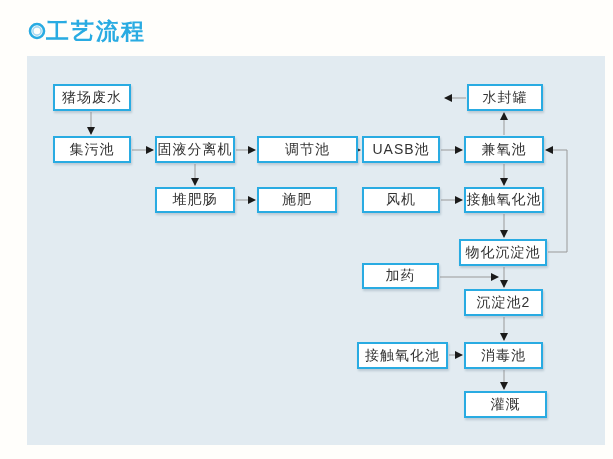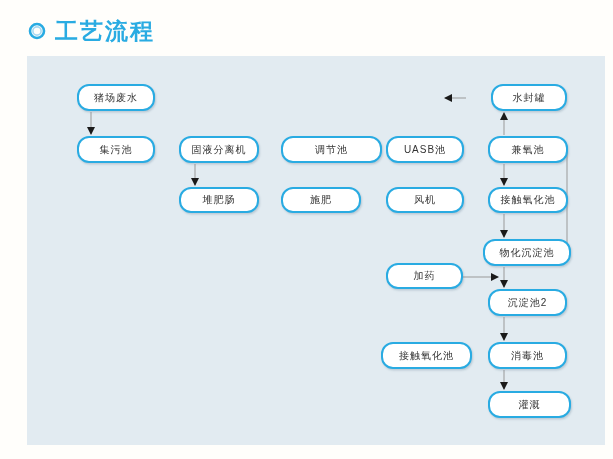--- a/index.html
+++ b/index.html
@@ -3,41 +3,40 @@
 <meta charset="utf-8">
 <style>
   html,body { margin:0; padding:0; }
   body {
     width:613px; height:459px; position:relative; overflow:hidden;
     background:#fffefb;
     font-family:"Liberation Sans","DejaVu Sans",sans-serif;
   }
   .title-row {
     position:absolute; left:28px; top:16px; height:30px;
-    display:flex; align-items:center; gap:9px;
+    display:flex; align-items:center; 
   }
   .ring-icon { width:18px; height:18px; display:inline-block; }
   .page-title {
     margin:0; font-size:23px; font-weight:bold;
     color:var(--accent); letter-spacing:2px; line-height:1;
   }
   .panel {
     position:absolute; left:27px; top:56px; width:578px; height:389px;
     background:var(--panel);
   }
   #edge-layer { position:absolute; left:0; top:0; width:613px; height:459px; }
   #node-layer { position:absolute; left:0; top:0; width:613px; height:459px; pointer-events:none; }
   .node {
     position:absolute; box-sizing:border-box;
-    background:var(--boxbg); border:2px solid var(--accent); border-radius:12px;
+    background:var(--boxbg); border:2px solid var(--accent); border-radius:0;
     display:flex; align-items:center; justify-content:center;
-    font-size:10px; color:var(--boxtext); letter-spacing:1px;
+    font-size:14px; color:var(--boxtext); letter-spacing:1px;
     box-shadow:1px 1.5px 2px rgba(90,120,140,0.28);
     white-space:nowrap;
-    margin-left:24px;
   }
 </style>
 </head>
 <body style="background: rgb(255, 254, 251);">
 
 <div class="title-row">
   <span class="ring-icon">
     <svg width="18" height="18" viewBox="0 0 18 18">
       <circle cx="9" cy="9" r="7" fill="none" stroke="var(--accent)" stroke-width="2.6"></circle>
       <circle cx="9" cy="9" r="4.1" fill="none" stroke="var(--ring2)" stroke-width="1.6"></circle>

